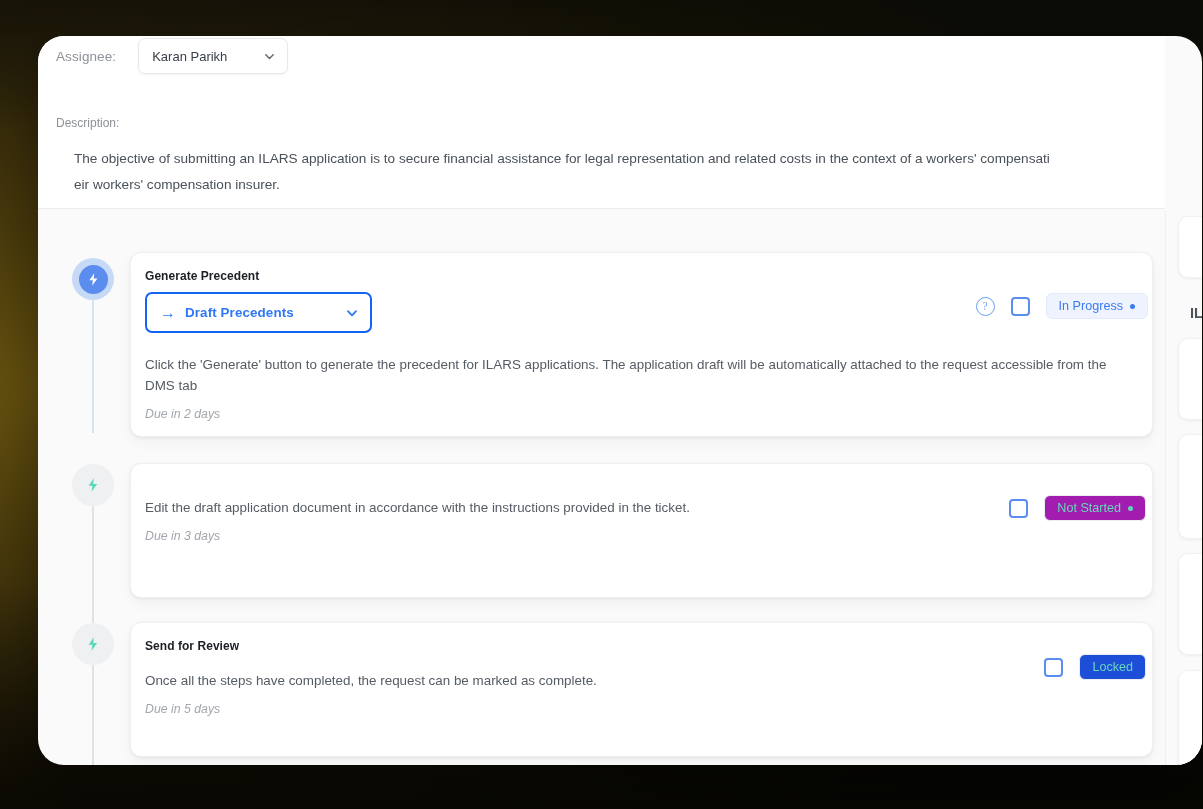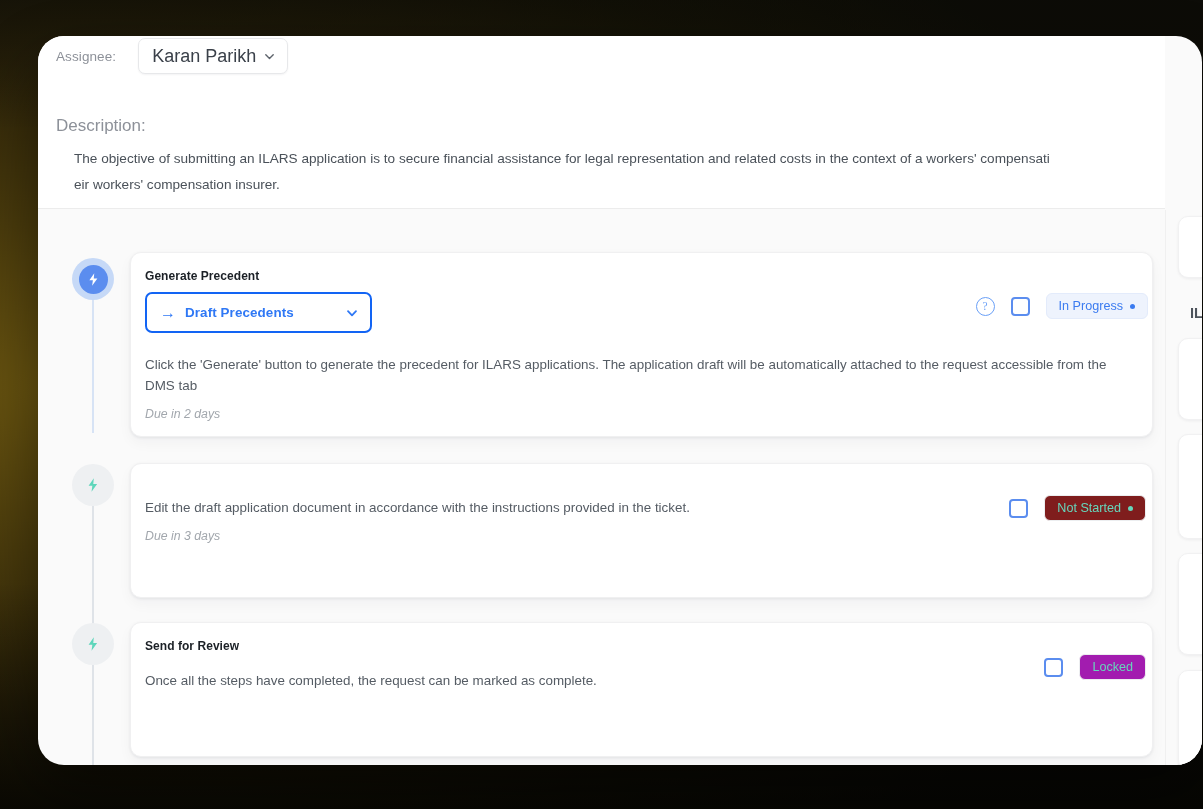--- a/index.html
+++ b/index.html
@@ -73,34 +73,34 @@
     background: #fff;
     border: 1px solid #e7e8ea;
     border-radius: 7px;
     display: flex;
     align-items: center;
     justify-content: space-between;
     padding: 0 11px 0 13px;
     box-shadow: 0 1px 2px rgba(16,24,40,.05);
   }
   #assignee-select .val {
-    font-size: 18px;
+    font-size: 13px;
     color: #3a4049;
   }
   .chev {
     width: 13px; height: 13px;
     display: block;
   }
   .chev svg { display: block; }
 
   #description-label {
     position: absolute;
     left: 18px;
     top: 80px;
-    font-size: 17px;
+    font-size: 12px;
     color: #8d9199;
   }
 
   #description-body {
     position: absolute;
     left: 36px;
     top: 110px;
     width: 1104px;
     font-size: 13.6px;
     line-height: 26px;
@@ -271,27 +271,27 @@
     width: 5px; height: 5px;
     border-radius: 50%;
   }
   .badge.inprogress {
     background: #eef3fd;
     border: 1px solid #e3ebfb;
     color: #3b7bf0;
   }
   .badge.inprogress .dot { background: #3b7bf0; }
   .badge.notstarted {
-    background: #7f1d1d;
+    background: #a21caf;
     border: 1px solid #eceef0;
     color: #66d6bb;
   }
   .badge.notstarted .dot { background: #66d6bb; }
   .badge.locked {
-    background: #a21caf;
+    background: #1d4ed8;
     border: 1px solid #eceef0;
     color: #66d6bb;
   }
 
   .card-desc {
     margin-top: 17px;
     font-size: 13.4px;
     line-height: 21px;
     color: #555c64;
     max-width: 965px;
@@ -458,20 +458,21 @@
 
           <div class="controls" id="controls-2">
             <div class="checkbox"></div>
             <div class="badge locked">
               <span>Locked</span>
 
             </div>
           </div>
 
           <div class="card-desc">Once all the steps have completed, the request can be marked as complete.</div>
+          <div class="card-due">Due in 5 days</div>
         </div>
       </div>
     </div>
 
     <div id="right-rail">
       <div id="right-rail-inner">
 
         <div class="rail-card" style="top:6px; height:62px;"></div>
 
         <div class="rail-heading" style="top:95px;">ILA</div>

